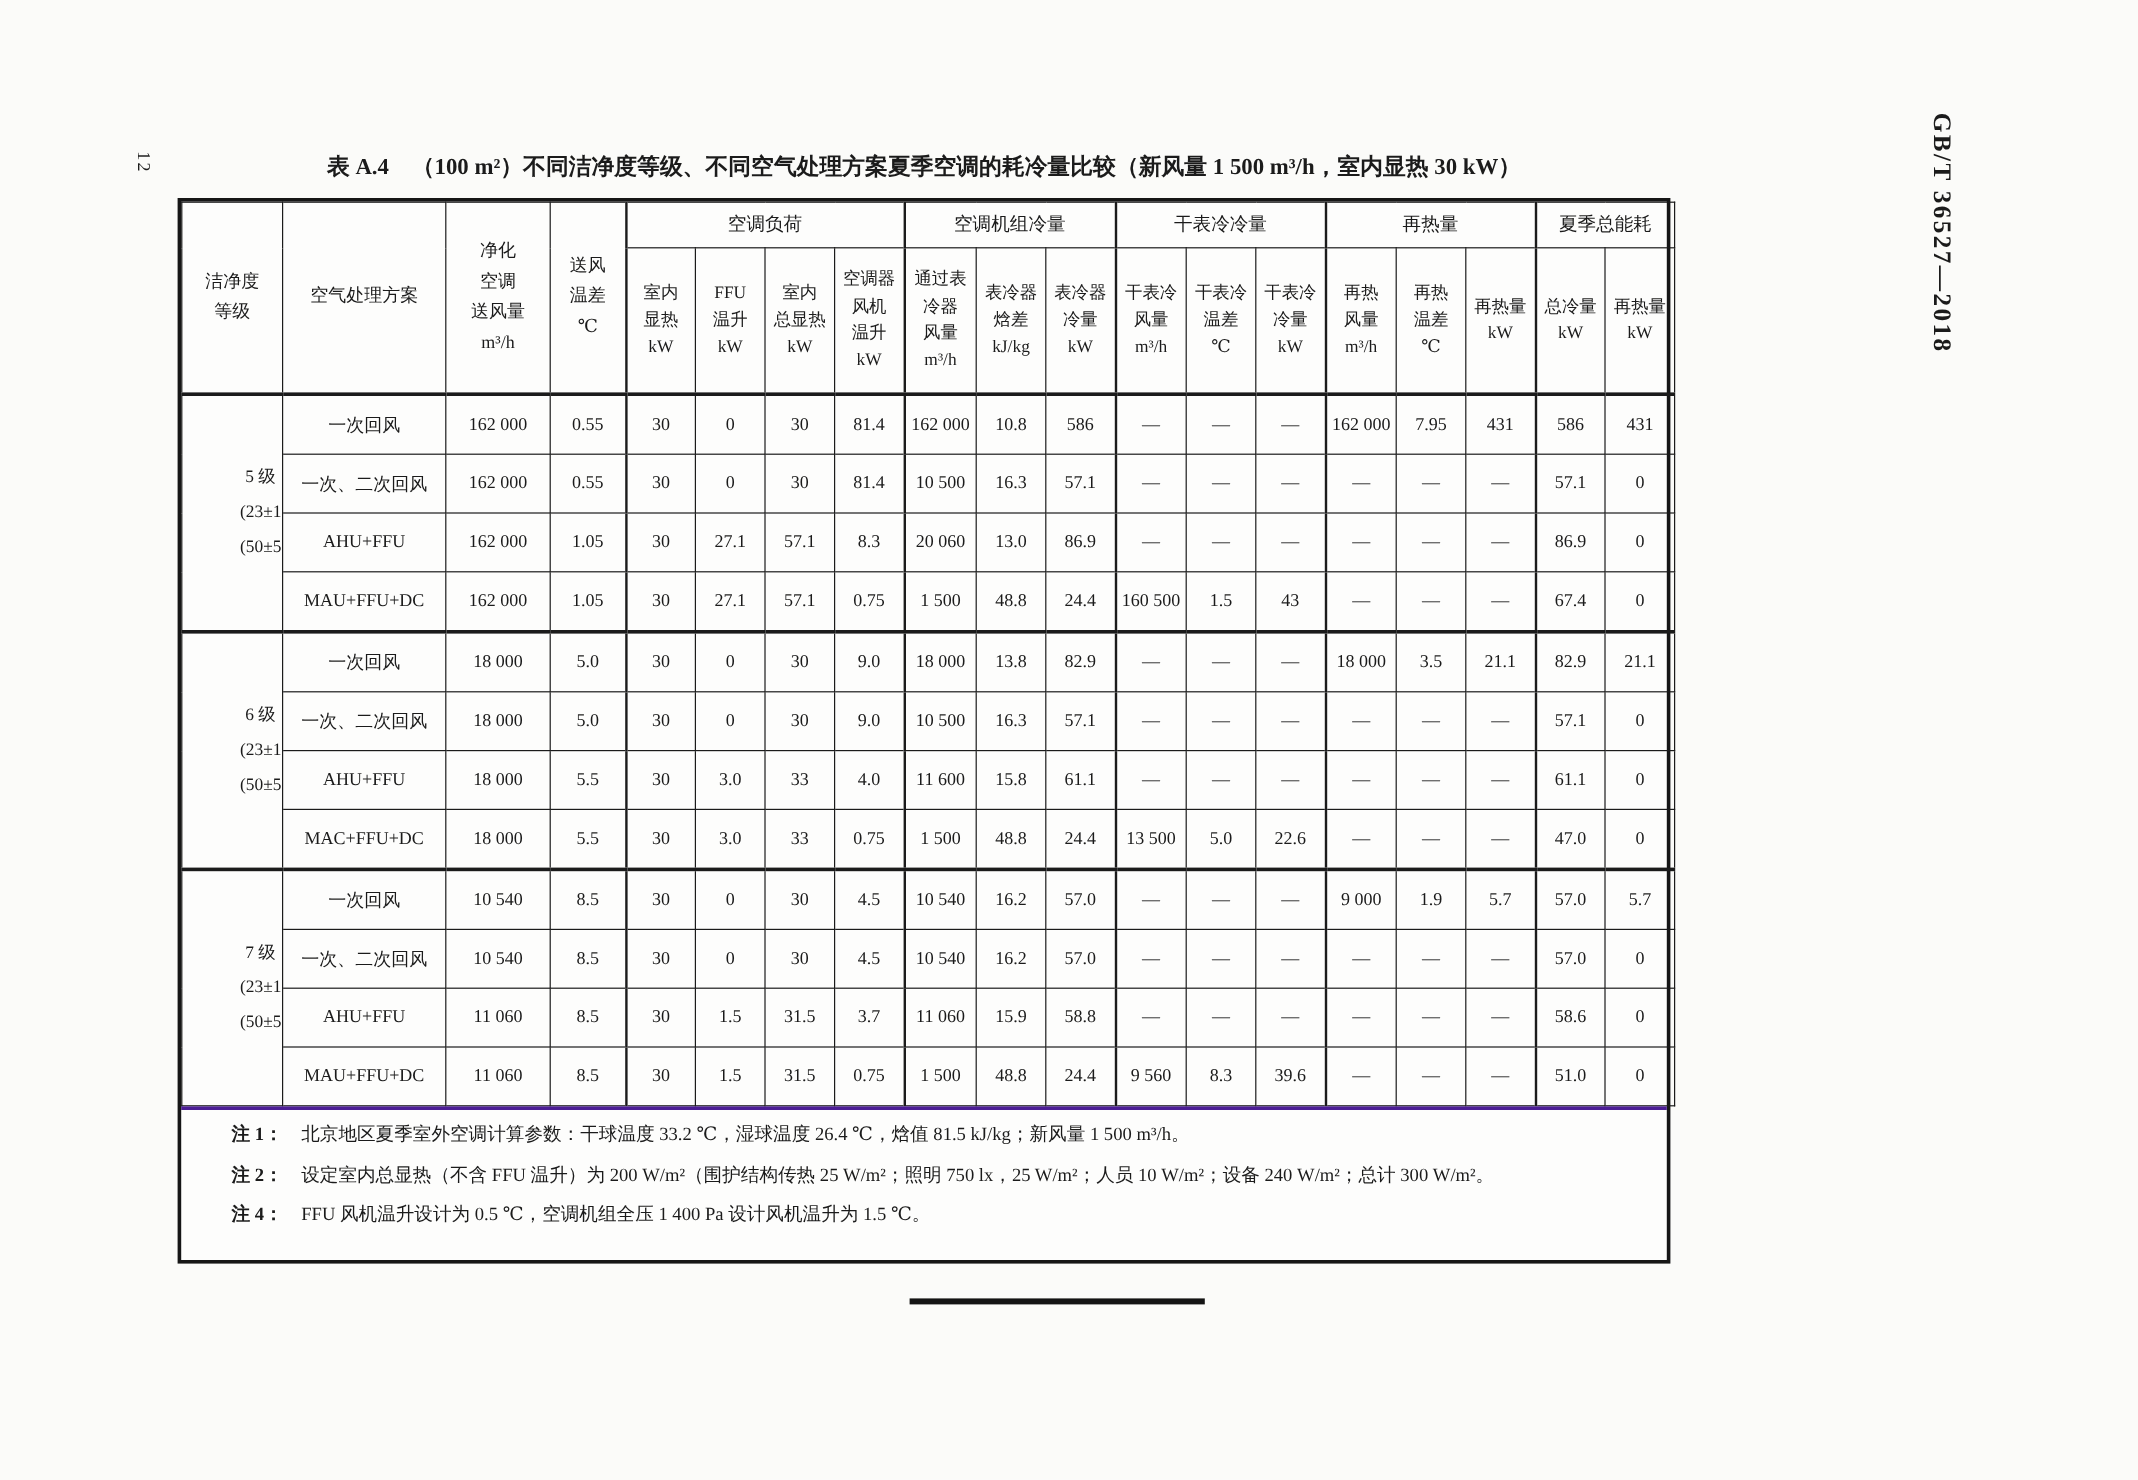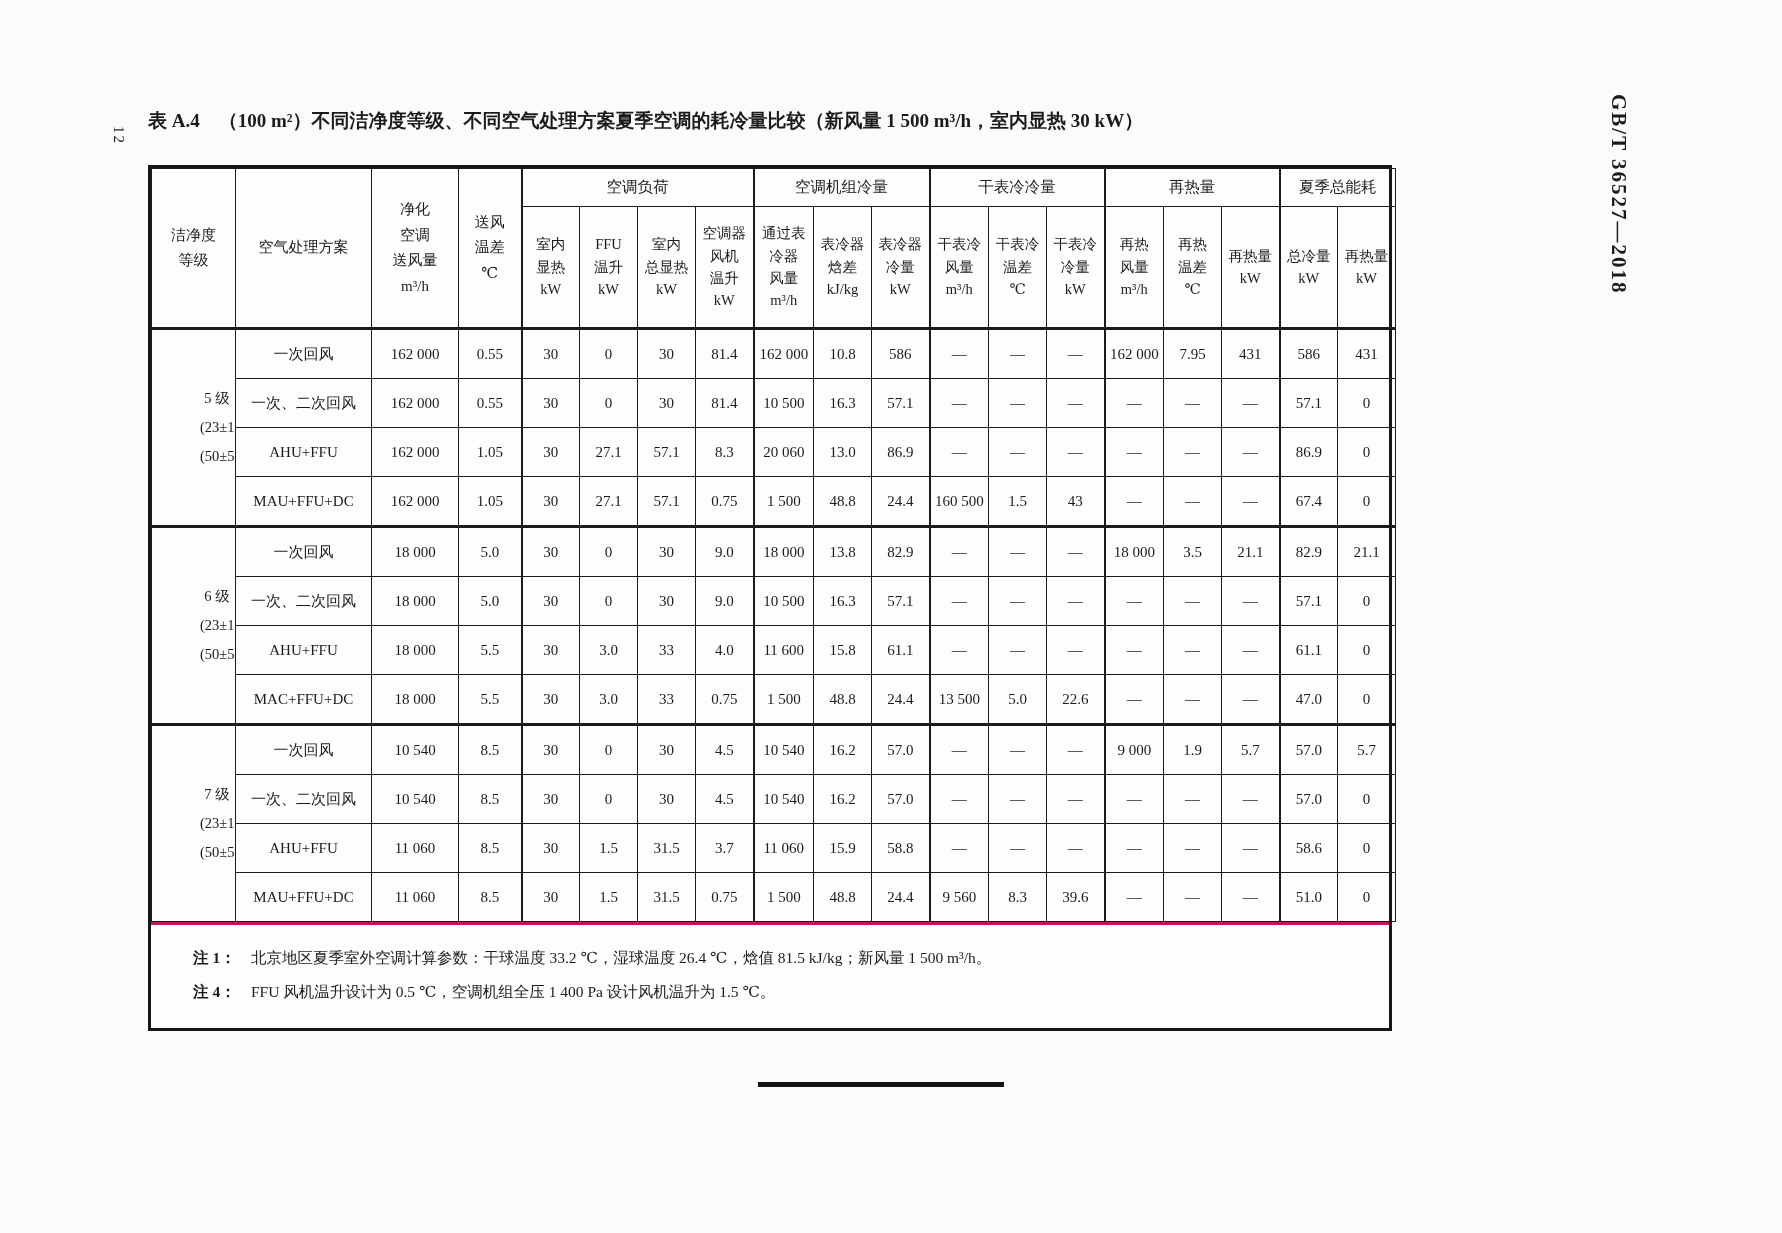--- a/index.html
+++ b/index.html
@@ -10,42 +10,42 @@
   }
   .page-num {
     position:absolute; left:110px; top:126px;
     writing-mode:vertical-rl; font-size:15px; letter-spacing:2px;
   }
   .std-code {
     position:absolute; left:1606px; top:94px;
     writing-mode:vertical-rl; font-size:21px; font-weight:bold; letter-spacing:2px;
   }
   .tbl-title {
-    position:absolute; left:148px; top:108px; width:1244px;
-    text-align:left; font-size:19px; font-weight:bold; white-space:nowrap;
+    position:absolute; left:148px; top:126px; width:1244px;
+    text-align:center; font-size:19px; font-weight:bold; white-space:nowrap;
   }
   .frame {
     position:absolute; left:148px; top:165px; width:1244px;
     border:3px solid #161616; background:#fdfdfc; box-sizing:border-box;
   }
   table { border-collapse:collapse; table-layout:fixed; width:100%; }
   th,td {
     border:1.4px solid #1b1b1b; text-align:center; vertical-align:middle;
     padding:2px 1px; font-weight:normal; white-space:pre-line; overflow:hidden;
   }
   th.grouph { height:33px; font-size:15.5px; border-left-width:2.5px;margin-left:14px; }
   tr.subrow th { height:116px; font-size:14.5px; line-height:1.55; border-bottom-width:3px; }
   th.corner { font-size:15px; line-height:1.7; border-bottom-width:3px; }
   .thickL { border-left-width:2.5px; }
   tbody td { height:44px; font-size:15px; }
   td.level { font-size:14.5px; line-height:2.0;padding-left:48px; }
   td.scheme { font-size:15px;text-align:center; }
   tr.gstart td { border-top-width:3px; }
   .notes {
-    border-top:3px solid #be185d; padding:12px 14px 16px 42px; box-sizing:border-box;
+    border-top:3px solid #4c1d95; padding:0 14px 16px 42px; box-sizing:border-box;
   }
   .note { display:flex; margin:8px 0; font-size:15.5px; line-height:1.65; }
   .note-label { font-weight:bold; flex:0 0 58px; white-space:nowrap; }
   .note-text { flex:1; }
   .bottom-rule {
     position:absolute; left:758px; top:1082px; width:246px; height:5px; background:#141414;
   }
 </style>
 </head>
 <body>
@@ -394,19 +394,23 @@
         </tr>
       </tbody>
   </table>
 
   <div class="notes">
     <div class="note">
       <span class="note-label">注 1：</span>
       <span class="note-text">北京地区夏季室外空调计算参数：干球温度 33.2 ℃，湿球温度 26.4 ℃，焓值 81.5 kJ/kg；新风量 1 500 m³/h。</span>
     </div>
     <div class="note">
+      <span class="note-label">注 2：</span>
+      <span class="note-text">设定室内总显热（不含 FFU 温升）为 200 W/m²（围护结构传热 25 W/m²；照明 750 lx，25 W/m²；人员 10 W/m²；设备 240 W/m²；总计 300 W/m²。</span>
+    </div>
+    <div class="note">
       <span class="note-label">注 4：</span>
       <span class="note-text">FFU 风机温升设计为 0.5 ℃，空调机组全压 1 400 Pa 设计风机温升为 1.5 ℃。</span>
     </div>
   </div>
 </div>
 
 <div class="bottom-rule"></div>
 
 </body></html>

